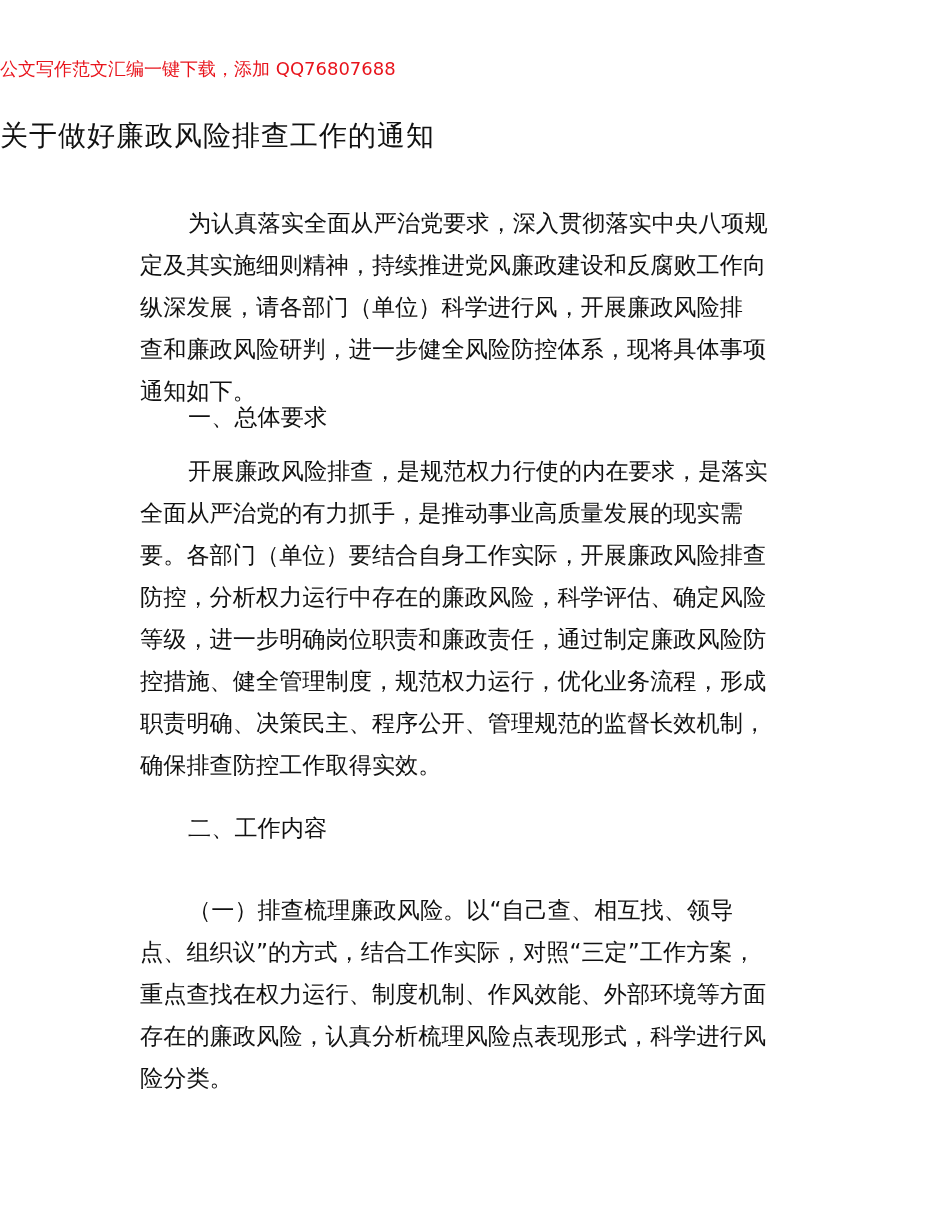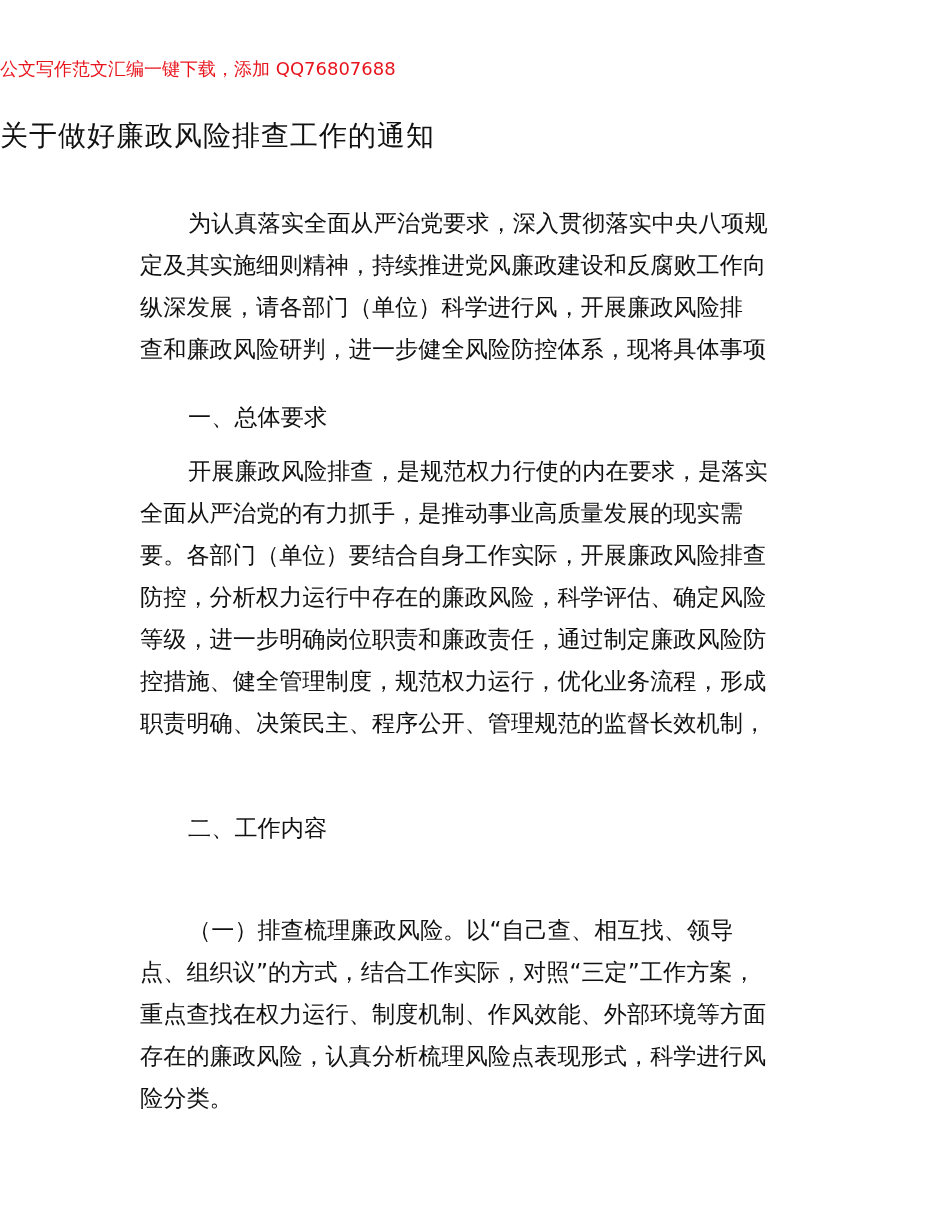--- a/index.html
+++ b/index.html
@@ -17,39 +17,41 @@
 <body>
 
 <div class="watermark">公文写作范文汇编一键下载，添加 QQ76807688</div>
 <h1 class="title" style="margin:0;font-weight:normal;">关于做好廉政风险排查工作的通知</h1>
 
 <div class="body" style="top:156px;margin-top:46px;">
   <div class="line indent">为认真落实全面从严治党要求，深入贯彻落实中央八项规</div>
   <div class="line">定及其实施细则精神，持续推进党风廉政建设和反腐败工作向</div>
   <div class="line">纵深发展，请各部门（单位）科学进行风，开展廉政风险排</div>
   <div class="line">查和廉政风险研判，进一步健全风险防控体系，现将具体事项</div>
+  <div class="line">通知如下。</div>
 </div>
 
 <div class="body" style="top:396px;">
   <div class="line indent">一、总体要求</div>
 </div>
 
 <div class="body" style="top:450px;">
   <div class="line indent">开展廉政风险排查，是规范权力行使的内在要求，是落实</div>
   <div class="line">全面从严治党的有力抓手，是推动事业高质量发展的现实需</div>
   <div class="line">要。各部门（单位）要结合自身工作实际，开展廉政风险排查</div>
   <div class="line">防控，分析权力运行中存在的廉政风险，科学评估、确定风险</div>
   <div class="line">等级，进一步明确岗位职责和廉政责任，通过制定廉政风险防</div>
   <div class="line">控措施、健全管理制度，规范权力运行，优化业务流程，形成</div>
   <div class="line">职责明确、决策民主、程序公开、管理规范的监督长效机制，</div>
+  <div class="line">确保排查防控工作取得实效。</div>
 </div>
 
 <div class="body" style="top:807px;">
   <div class="line indent">二、工作内容</div>
 </div>
 
-<div class="body" style="top:909px;">
+<div class="body" style="top:889px;">
   <div class="line indent">（一）排查梳理廉政风险。以“自己查、相互找、领导</div>
   <div class="line">点、组织议”的方式，结合工作实际，对照“三定”工作方案，</div>
   <div class="line">重点查找在权力运行、制度机制、作风效能、外部环境等方面</div>
   <div class="line">存在的廉政风险，认真分析梳理风险点表现形式，科学进行风</div>
   <div class="line">险分类。</div>
 </div>
 
 </body></html>

